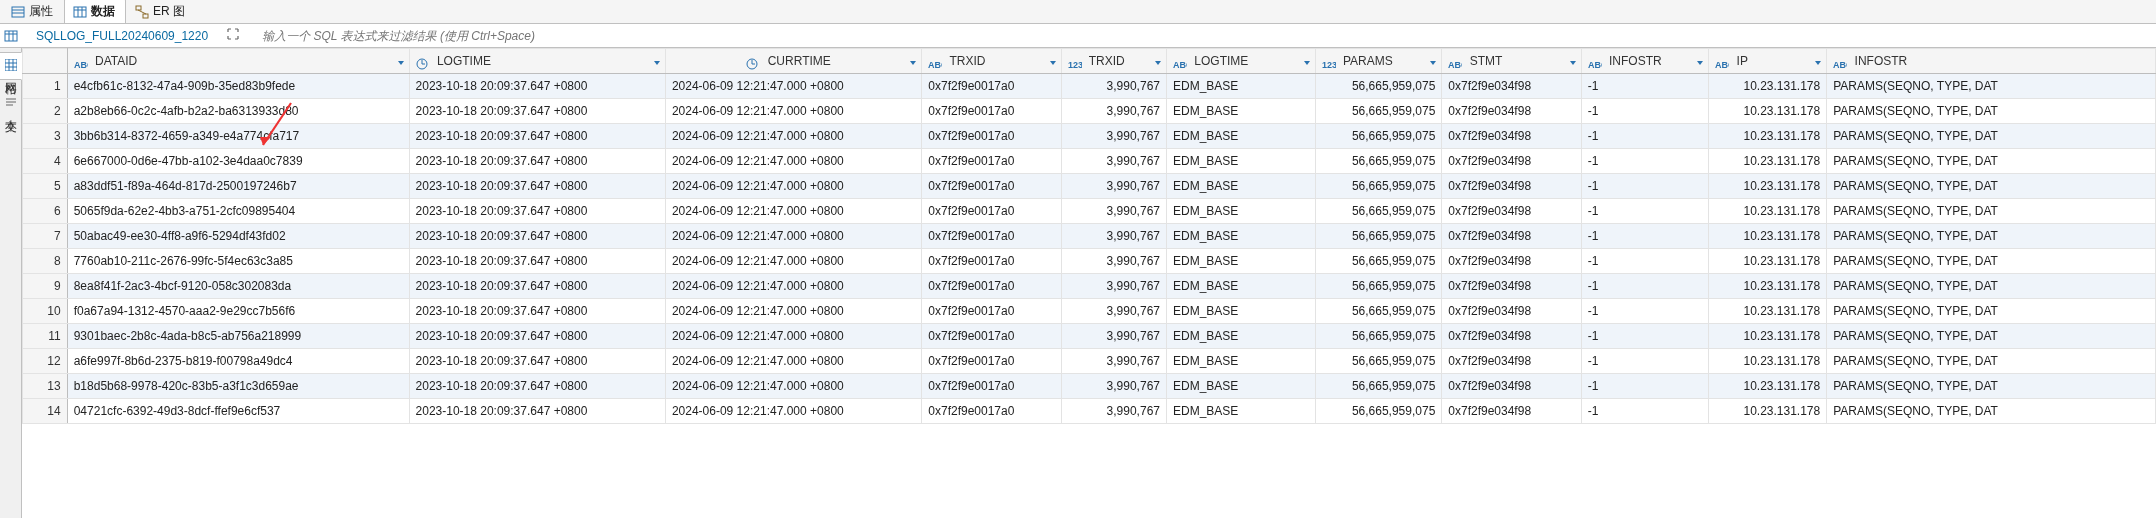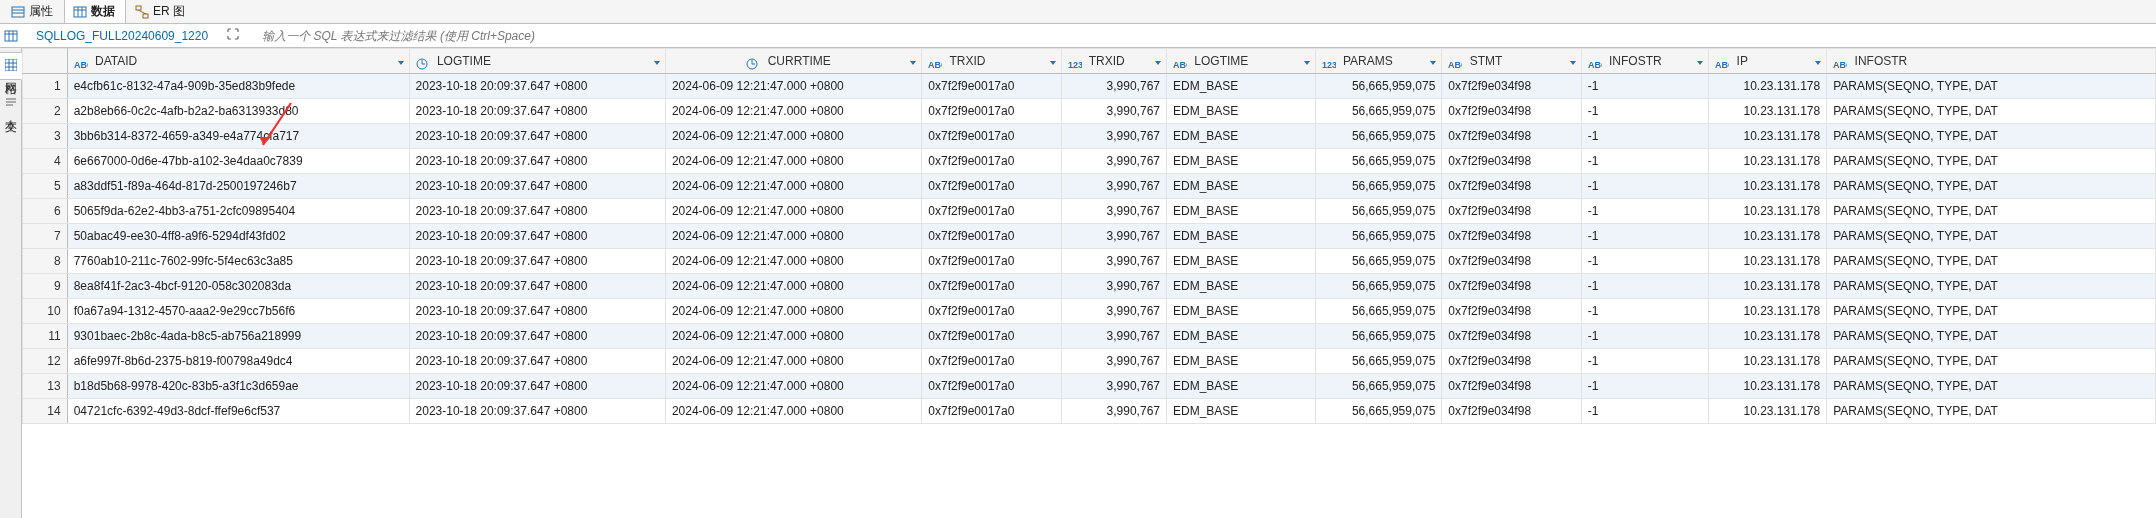--- a/index.html
+++ b/index.html
@@ -434,21 +434,21 @@
             <td class="num">3,990,767</td>
             <td>EDM_BASE</td>
             <td class="num">56,665,959,075</td>
             <td>0x7f2f9e034f98</td>
             <td>-1</td>
             <td class="num">10.23.131.178</td>
             <td>PARAMS(SEQNO, TYPE, DAT</td>
           </tr>
           <tr>
             <td class="rownum">8</td>
-            <td>7760ab10-211c-7602-99fc-5f4ec63c3a85</td>
+            <td>7760ab10-211c-2676-99fc-5f4ec63c3a85</td>
             <td>2023-10-18 20:09:37.647 +0800</td>
             <td>2024-06-09 12:21:47.000 +0800</td>
             <td>0x7f2f9e0017a0</td>
             <td class="num">3,990,767</td>
             <td>EDM_BASE</td>
             <td class="num">56,665,959,075</td>
             <td>0x7f2f9e034f98</td>
             <td>-1</td>
             <td class="num">10.23.131.178</td>
             <td>PARAMS(SEQNO, TYPE, DAT</td>

